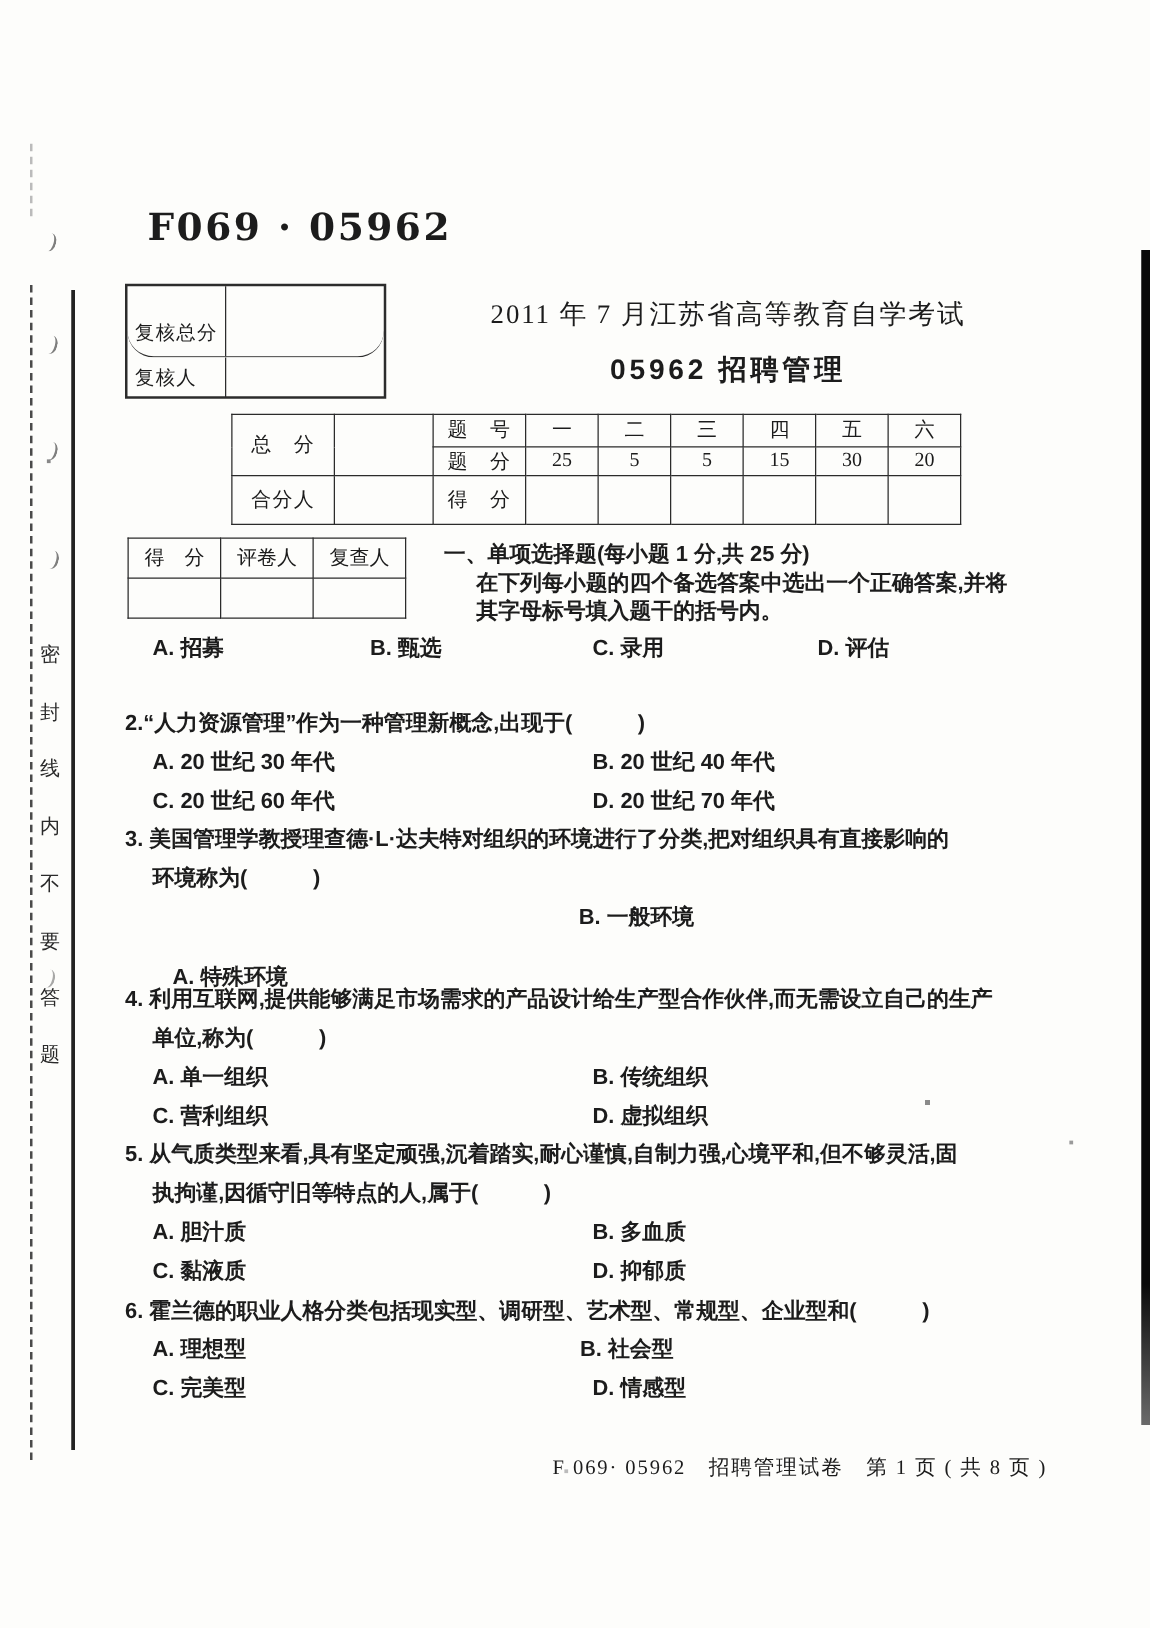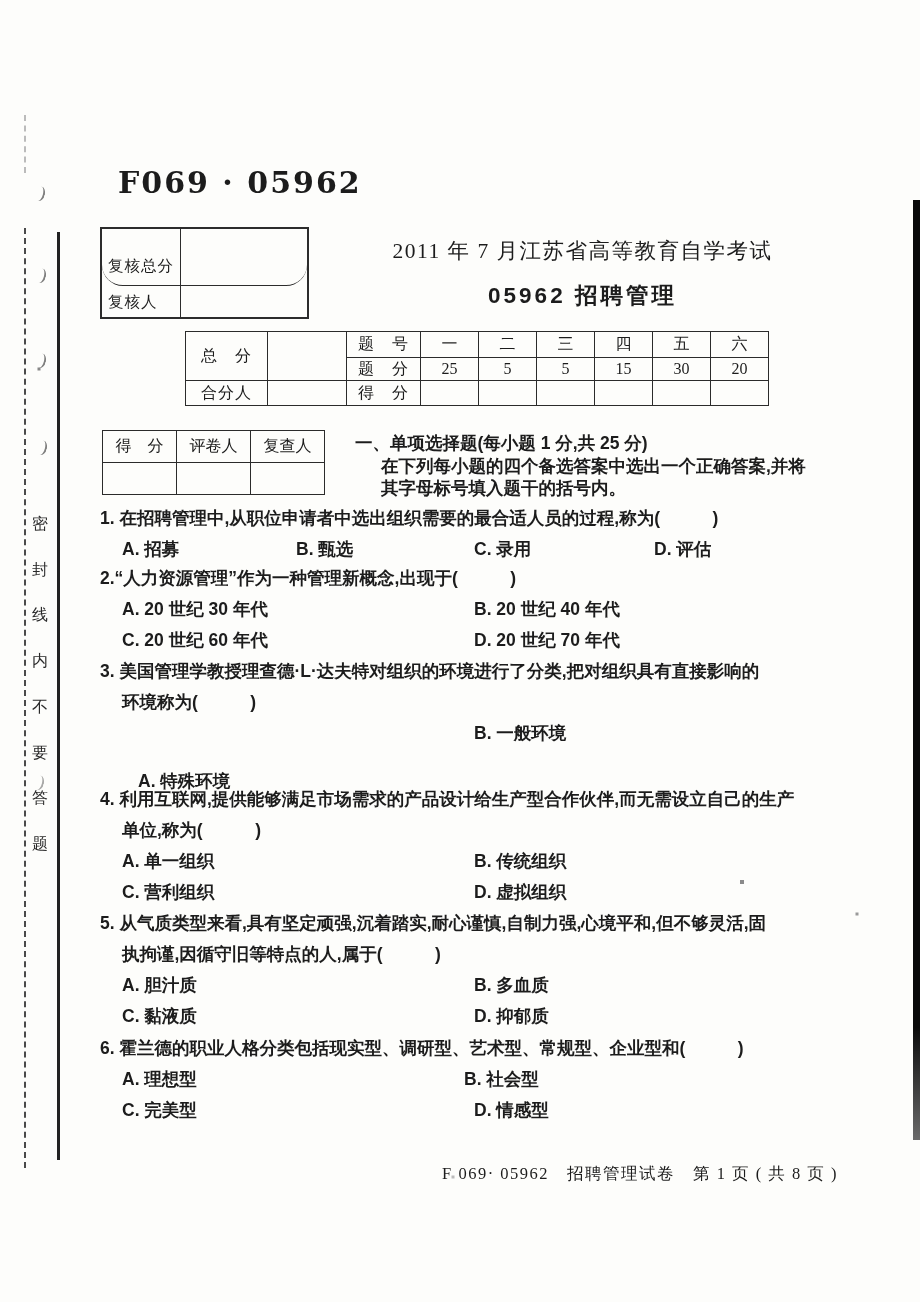--- a/index.html
+++ b/index.html
@@ -133,21 +133,21 @@
   </tr>
   <tr style="height:23px;">
     <td class="lbl">题　分</td>
     <td>25</td>
     <td>5</td>
     <td>5</td>
     <td>15</td>
     <td>30</td>
     <td>20</td>
   </tr>
-  <tr style="height:25px;">
+  <tr style="height:39px;">
     <td class="lbl">合分人</td>
     <td></td>
     <td class="lbl">得　分</td>
     <td></td>
     <td></td>
     <td></td>
     <td></td>
     <td></td>
     <td></td>
   </tr>
@@ -175,21 +175,20 @@
   </table>
 
 <div id="section-heading">
   <div>一、单项选择题(每小题 1 分,共 25 分)</div>
   <div class="indent">在下列每小题的四个备选答案中选出一个正确答案,并将</div>
   <div class="indent">其字母标号填入题干的括号内。</div>
 </div>
 
 <div id="questions">
     <div class="question" style="top: 503px;">
-      <div class="q-line">1. 在招聘管理中,从职位申请者中选出组织需要的最合适人员的过程,称为(　　　)</div>
       <div class="opt-row">
         <span class="opt" style="left: 22px;">A. 招募</span>
         <span class="opt" style="left: 196px;">B. 甄选</span>
         <span class="opt" style="left: 374px;">C. 录用</span>
         <span class="opt" style="left: 554px;">D. 评估</span>
       </div>
     </div>
     <div class="question" style="top: 563px;">
       <div class="q-line">2.“人力资源管理”作为一种管理新概念,出现于(　　　)</div>
       <div class="opt-row">
@@ -199,21 +198,21 @@
       <div class="opt-row">
         <span class="opt" style="left: 22px;">C. 20 世纪 60 年代</span>
         <span class="opt" style="left: 374px;">D. 20 世纪 70 年代</span>
       </div>
     </div>
     <div class="question" style="top: 656px;">
       <div class="q-line">3. 美国管理学教授理查德·L·达夫特对组织的环境进行了分类,把对组织具有直接影响的</div>
       <div class="q-line q-cont">环境称为(　　　)</div>
       <div class="opt-row">
         <span class="opt" style="left: 38px; margin-top: 48px;">A. 特殊环境</span>
-        <span class="opt" style="left: 374px;">B. 一般环境</span>
+        <span class="opt" style="left: 363px;">B. 一般环境</span>
       </div>
     </div>
     <div class="question" style="top: 784px;">
       <div class="q-line">4. 利用互联网,提供能够满足市场需求的产品设计给生产型合作伙伴,而无需设立自己的生产</div>
       <div class="q-line q-cont">单位,称为(　　　)</div>
       <div class="opt-row">
         <span class="opt" style="left: 22px;">A. 单一组织</span>
         <span class="opt" style="left: 374px;">B. 传统组织</span>
       </div>
       <div class="opt-row">

